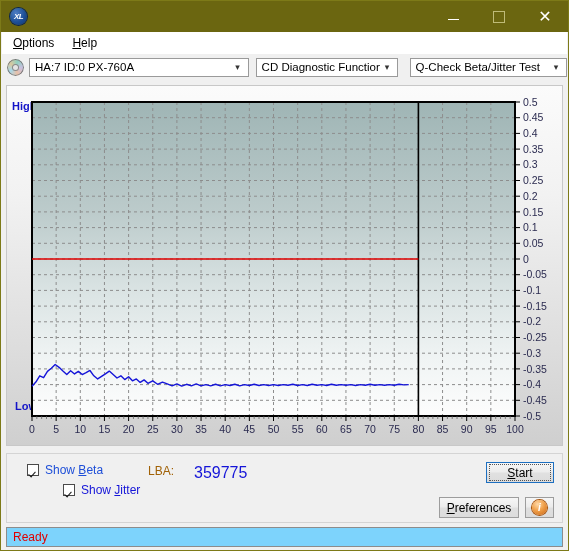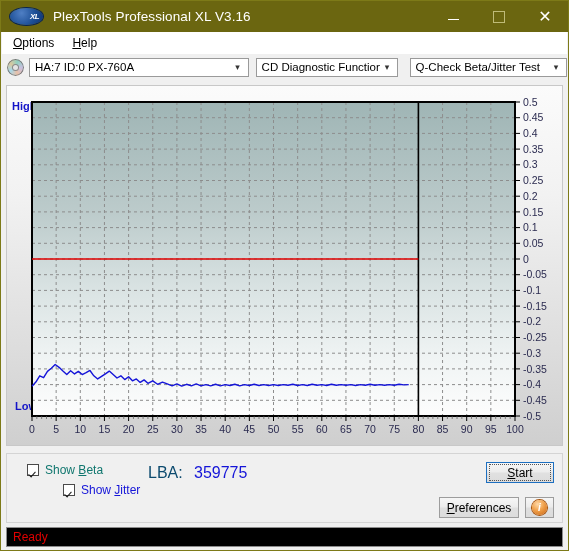--- a/index.html
+++ b/index.html
@@ -16,21 +16,21 @@
   
   .titlebar{
     position:absolute;left:0;top:0;width:567px;height:31px;
     background:#6b6610;display:flex;align-items:center;
   }
   .app-icon{
     width:17px;height:17px;border-radius:50%;margin-left:9px;
     background:radial-gradient(circle at 35% 30%,#4f7fc4 0%,#1d4f96 55%,#0d3372 100%);
     color:#fff;font-size:8px;font-weight:bold;font-style:italic;
     display:flex;align-items:center;justify-content:center;
-    letter-spacing:-0.5px;box-shadow:0 0 0 1px #0a2550;padding-left:16px;
+    letter-spacing:-0.5px;box-shadow:0 0 0 1px #0a2550;
   }
   .title-text{
     color:#ffffff;font-size:13.5px;margin-left:10px;letter-spacing:0.1px;
     white-space:nowrap;
   }
   .tb-btns{margin-left:auto;display:flex;height:31px;}
   .tb-btn{
     width:46px;height:31px;display:flex;align-items:center;justify-content:center;
     color:#ffffff;font-size:13px;
   }
@@ -102,23 +102,23 @@
   .chkbox{
     width:12px;height:12px;background:#fff;border:1px solid #4a4a4a;
     box-sizing:border-box;position:relative;flex:0 0 auto;
   }
   .chkbox.checked::after{
     content:"";position:absolute;left:2px;top:5px;width:3px;height:6px;
     border:solid #1a1a1a;border-width:0 1.6px 1.6px 0;transform:rotate(42deg);
   }
   .chk-label{font-size:12px;margin-left:6px;white-space:nowrap;}
   .chk-label u{text-decoration:underline;}
-  #lbl-beta{color:#0f766e;}
+  #lbl-beta{color:#1d4ed8;}
   #lbl-jitter{color:#1414d8;}
-  .lba-key{position:absolute;left:141px;top:10px;font-size:16px;color:#0c4a6e;}
+  .lba-key{position:absolute;left:141px;top:10px;font-size:12px;color:#a16207;}
   .lba-val{position:absolute;left:187px;top:10px;font-size:16px;color:#1414d8;}
   .btn{
     background:linear-gradient(180deg,#f6f6f6 0%,#ececec 48%,#e0e0e0 52%,#dcdcdc 100%);
     border:1px solid #9d9d9d;box-sizing:border-box;
     display:flex;align-items:center;justify-content:center;
     font-size:12px;color:#000;position:absolute;
   }
   .btn u{text-decoration:underline;}
   #btn-start{
     left:479px;top:8px;width:68px;height:21px;
@@ -133,33 +133,32 @@
   .info-glyph{
     width:15px;height:15px;border-radius:50%;
     background:radial-gradient(circle at 38% 28%,#ffd9a8 0%,#f0a04a 45%,#c96412 100%);
     color:#fff;font-size:10px;font-weight:bold;font-style:italic;
     display:flex;align-items:center;justify-content:center;
     box-shadow:0 0 0 1px #a8550f;
   }
   
   .statusbar{
     position:absolute;left:5px;top:526px;width:557px;height:20px;
-    background:#000000;border:1px solid #8c8c8c;box-sizing:border-box;
+    background:#7dd3fc;border:1px solid #8c8c8c;box-sizing:border-box;
     display:flex;align-items:center;
   }
   .status-text{font-size:12px;color:#e00000;margin-left:6px;}
 </style>
 </head>
 <body>
 
 <div class="window">
 
   <div class="titlebar">
     <div class="app-icon">XL</div>
-    <div class="title-text">PlexTools Professional XL V3.16</div>
     <div class="tb-btns">
       <div class="tb-btn min">
           <span></span>
         </div>
       <div class="tb-btn max">
           <span></span>
         </div>
       <div class="tb-btn close">
           <span>✕</span>
         </div>

